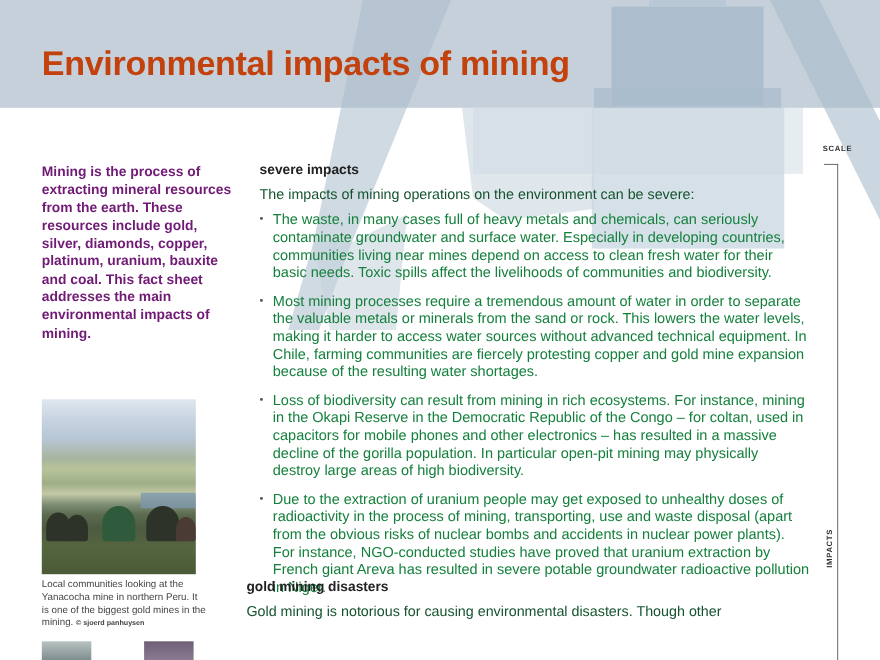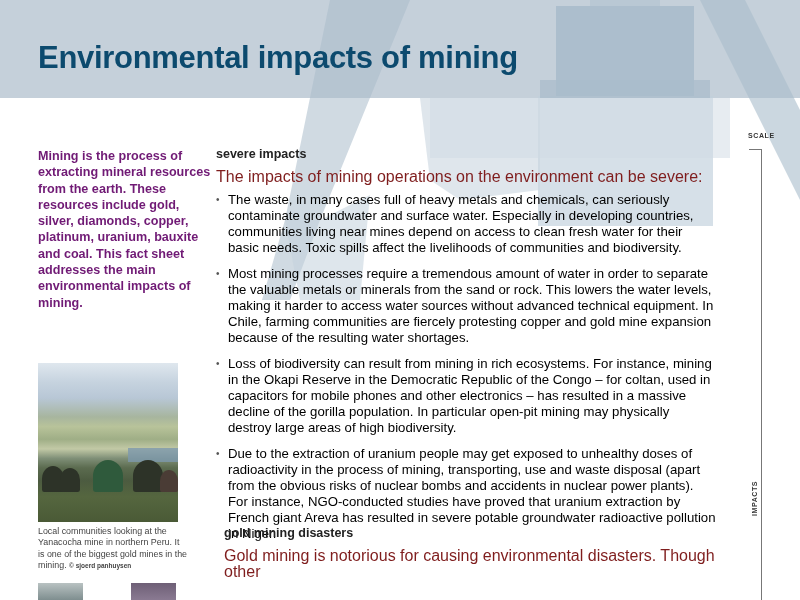--- a/index.html
+++ b/index.html
@@ -9,21 +9,21 @@
     
     .header-band {
       position: absolute; left: 0; top: 0; width: 800px; height: 98px;
       background: #c5d0da;
     }
     
     .bg-graphic { position: absolute; left: 0; top: 0; width: 800px; height: 600px; pointer-events: none; }
     .page-title {
       position: absolute; left: 38px; top: 40px;
       font-family: "Liberation Sans", sans-serif; font-size: 31px; font-weight: bold;
-      color: #0c4a6e; letter-spacing: -0.3px;
+      color: #c2410c; letter-spacing: -0.3px;
     }
 
     
     .intro {
       position: absolute; left: 38px; top: 148px; width: 175px;
       font-family: "Liberation Sans", sans-serif; font-weight: bold; font-size: 12.6px; line-height: 16.3px;
       color: #701a75;
     }
 
     
@@ -41,29 +41,29 @@
     .caption {
       position: absolute; left: 38px; top: 526px; width: 150px;
       font-family: "Liberation Sans", sans-serif; font-size: 8.9px; line-height: 11.3px; color: #444;
     }
     .caption .credit { font-size: 6.5px; font-weight: bold; }
     .thumb { position: absolute; top: 583px; height: 17px; }
     .thumb-1 { left: 38px; width: 45px; background: linear-gradient(180deg, #b9c2c2, #7e8e8f); }
     .thumb-2 { left: 131px; width: 45px; background: linear-gradient(180deg, #6e5f76, #8a7a92); }
 
     
-    .main { position: absolute; left: 216px; top: 147px; width: 500px; }
+    .main { position: absolute; left: 236px; top: 147px; width: 500px; }
     .section-heading {
       font-family: "Liberation Sans", sans-serif; font-weight: bold; font-size: 12.5px; color: #222; margin-bottom: 8px;
     }
-    .lead { font-family: "Liberation Sans", sans-serif; font-size: 16px; line-height: 16px; color: #7f1d1d; margin-bottom: 7px; }
+    .lead { font-family: "Liberation Sans", sans-serif; font-size: 13px; line-height: 16px; color: #14532d; margin-bottom: 7px; }
     ul.bullets { list-style: none; }
     ul.bullets li {
       position: relative; padding-left: 12px;
-      font-family: "Liberation Sans", sans-serif; font-size: 13.2px; line-height: 16px; color: #000000;
+      font-family: "Liberation Sans", sans-serif; font-size: 13.2px; line-height: 16px; color: #15803d;
       margin-bottom: 10px;
     }
     ul.bullets li::before { content: "\2022"; position: absolute; left: 0; top: 0; font-size: 10px; color: #555; }
 
     .gold-section { position: absolute; left: 224px; top: 526px; width: 500px; }
 
     
     .scale-label {
       position: absolute; left: 748px; top: 132px;
       font-family: "Liberation Sans", sans-serif; font-weight: bold; font-size: 7px; letter-spacing: 0.6px; color: #333;

